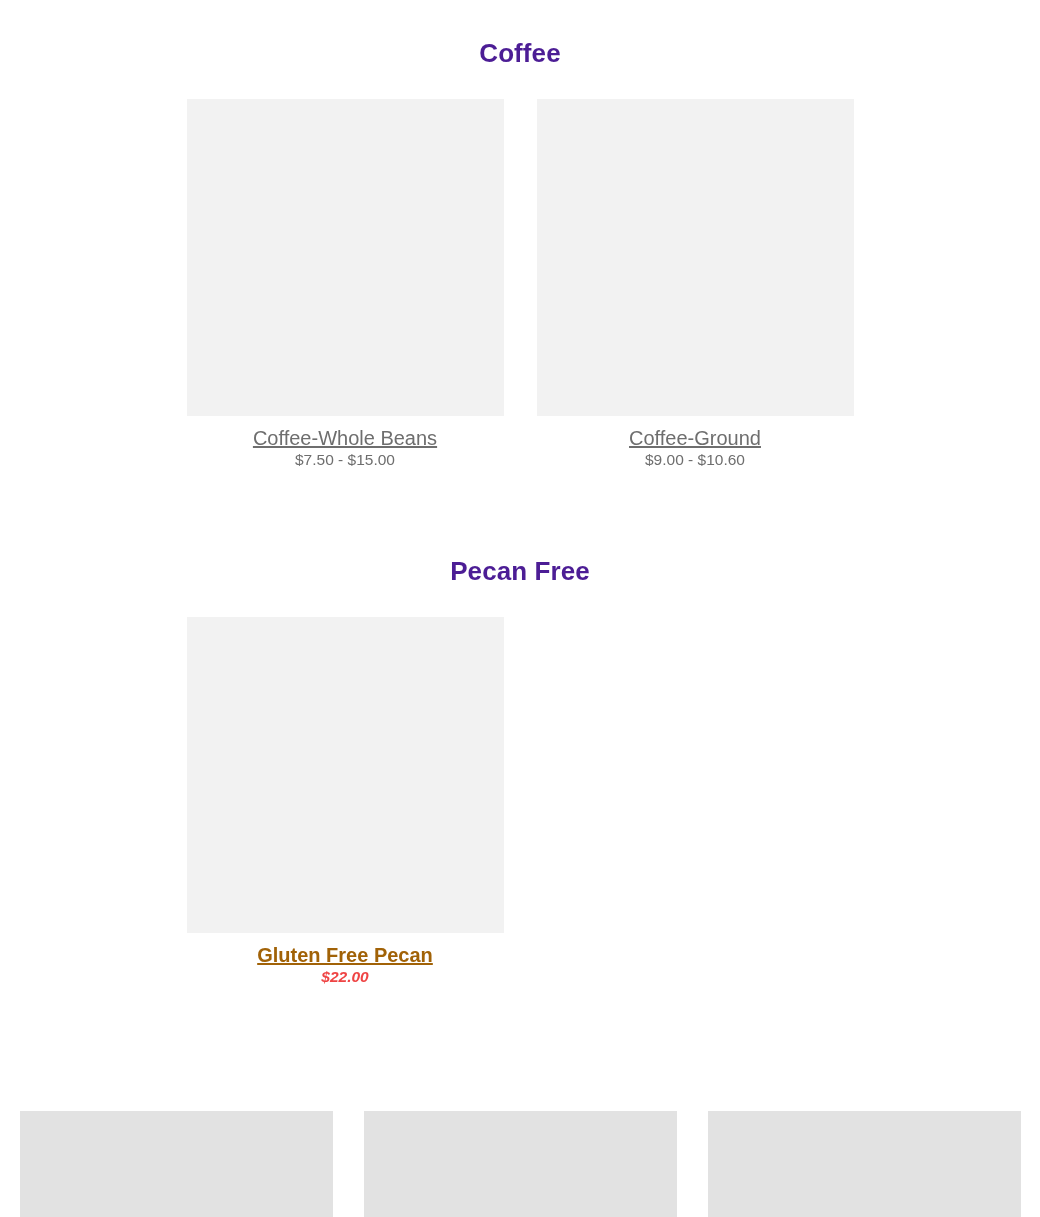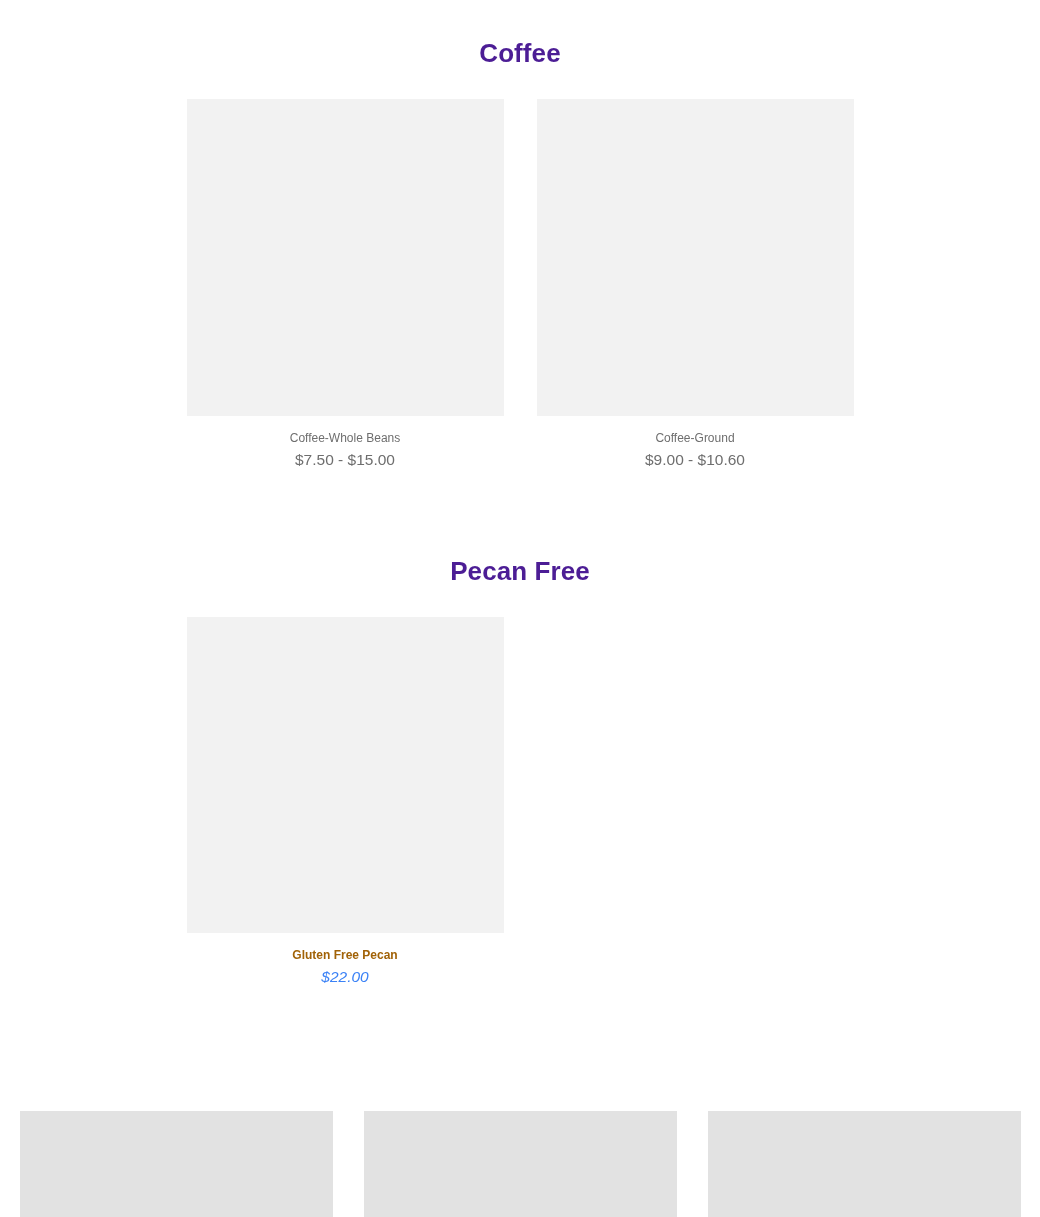--- a/index.html
+++ b/index.html
@@ -50,22 +50,23 @@
   }
 
   .card-caption {
     text-align: center;
     padding-top: 12px;
   }
 
   .card-title {
     display: block;
     color: #6e6e6e;
-    font-size: 12px;
+    font-size: 20px;
     line-height: 21px;
+    text-decoration: underline;
   }
 
   .card-price {
     display: block;
     color: #6e6e6e;
     font-size: 15.5px;
     line-height: 21px;
   }
 
   
@@ -88,21 +89,22 @@
   }
   .gluten-grid .thumb {
     height: 316px;
   }
   .gluten-section .card-title {
     font-weight: bold;
     color: #a16207;
   }
   .gluten-section .card-price {
     font-style: italic;
-    color: #3b82f6;
+    color: #ef4444;
+    font-weight: bold;
   }
 
   
   .merch-section {
     padding-top: 93px;
   }
   .merch-grid {
     margin-top: 31px;
     gap: 31px;
   }

